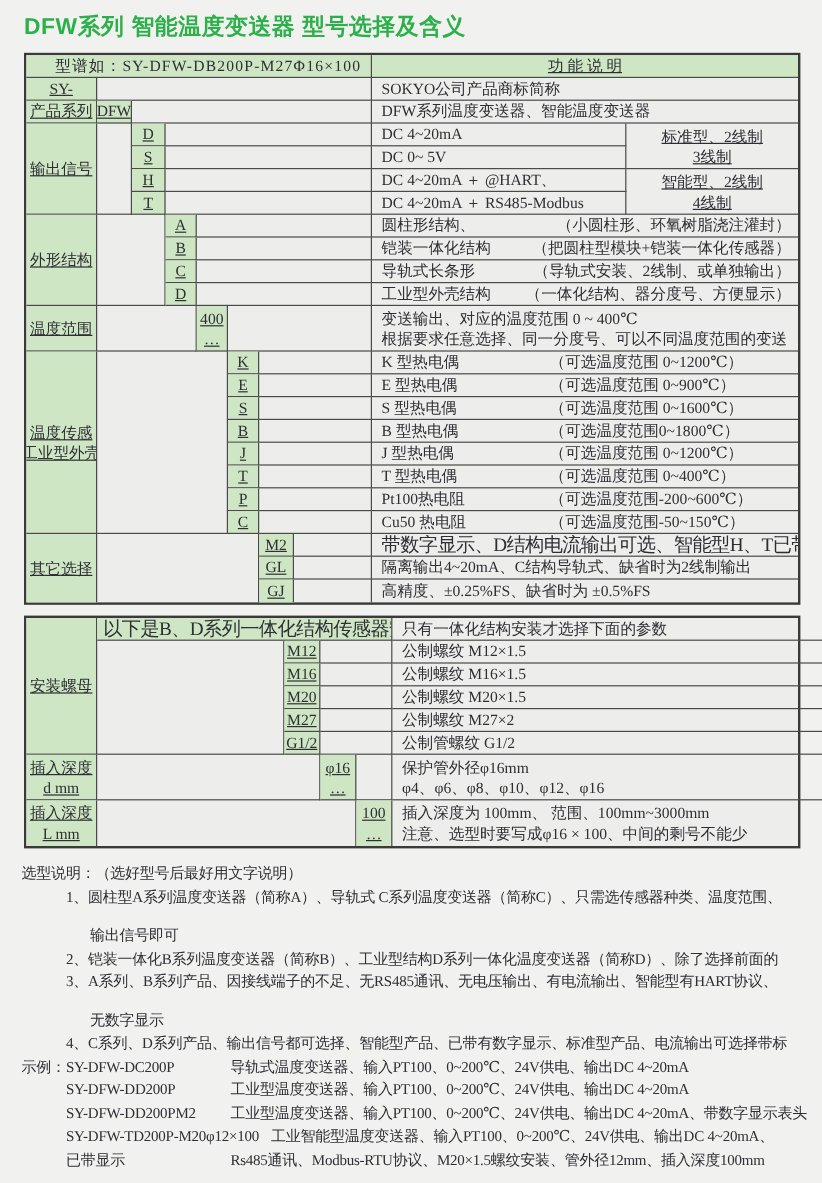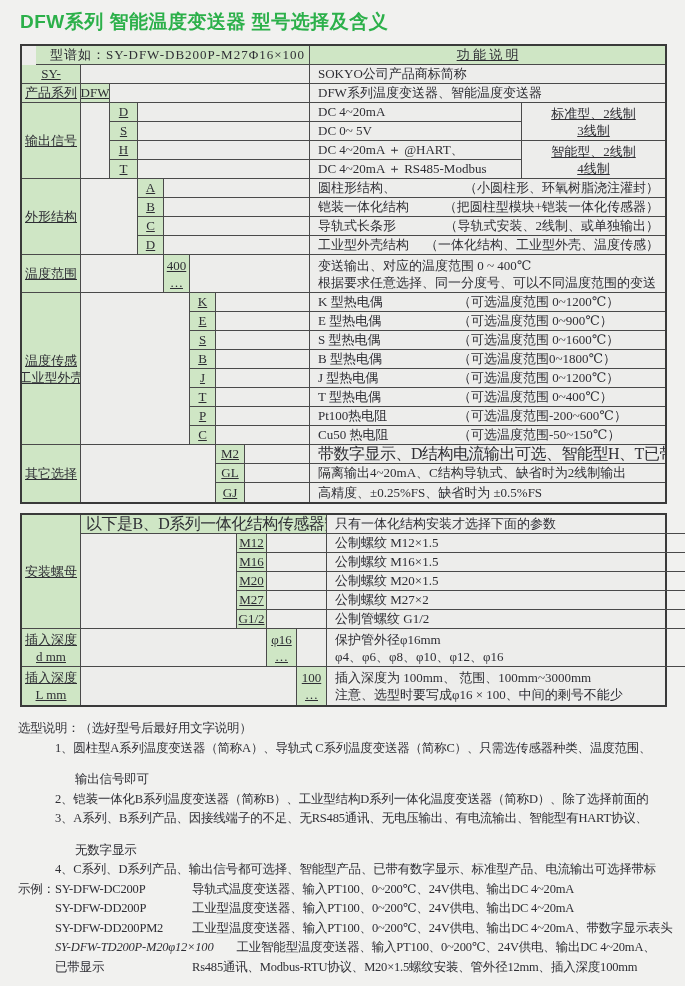--- a/index.html
+++ b/index.html
@@ -44,31 +44,31 @@
   .green{background:#cfe6c5;}
   .center{justify-content:center;text-align:center;text-decoration:underline;}
   .desc{padding-left:8px;}
   .er{border-right:none;}
   .eb{border-bottom:none;}
   .two{flex-direction:column;justify-content:center;line-height:17px;}
   .two.desc{align-items:flex-start;}
   .flexsb{justify-content:space-between;padding-right:6px;}
   .nm{display:inline-block;width:140px;}
   .tight{font-size:16px;letter-spacing:-0.5px;}
-  .hmodel{padding-left:14px;letter-spacing:1px;margin-left:14px;}
+  .hmodel{padding-left:24px;letter-spacing:1px;}
   .foot{
     margin:12px 0 0 18px;
     font-size:12.5px;line-height:19.5px;letter-spacing:-0.2px;
     white-space:nowrap;overflow:hidden;
   }
   .i1{padding-left:37px;}
   .i2{padding-left:57px;margin-top:12px;}
   .exi{padding-left:37px;}
   .ex-model{display:inline-block;min-width:137px;}
-  .nofix .ex-model{min-width:0;margin-right:23px;font-style:italic;}
+  .nofix .ex-model{min-width:0;margin-right:10px;}
 </style>
 </head>
 <body>
 
 <div class="page">
 
   <div class="title">DFW系列 智能温度变送器 型号选择及含义</div>
 
   <div class="tbl" id="t1">
 
@@ -132,21 +132,21 @@
     <div class="cell" style="grid-area:10/5/11/9"></div>
     <div class="cell desc flexsb er" style="grid-area:10/9/11/11">
       <span>导轨式长条形</span>
       <span>（导轨式安装、2线制、或单独输出）</span>
     </div>
 
     <div class="cell green center" style="grid-area:11/4/12/5">D</div>
     <div class="cell" style="grid-area:11/5/12/9"></div>
     <div class="cell desc flexsb er" style="grid-area:11/9/12/11">
       <span>工业型外壳结构</span>
-      <span>（一体化结构、工业型外壳、温度传感）</span>
+      <span>（一体化结构、器分度号、方便显示）</span>
     </div>
 
     <div class="cell green center" style="grid-area:12/1/13/2">温度范围</div>
     <div class="cell" style="grid-area:12/2/13/5"></div>
     <div class="cell green two center" style="grid-area:12/5/13/6">
       <div>400</div>
       <div>…</div>
     </div>
     <div class="cell" style="grid-area:12/6/13/9"></div>
     <div class="cell desc two er" style="grid-area:12/9/13/11">

